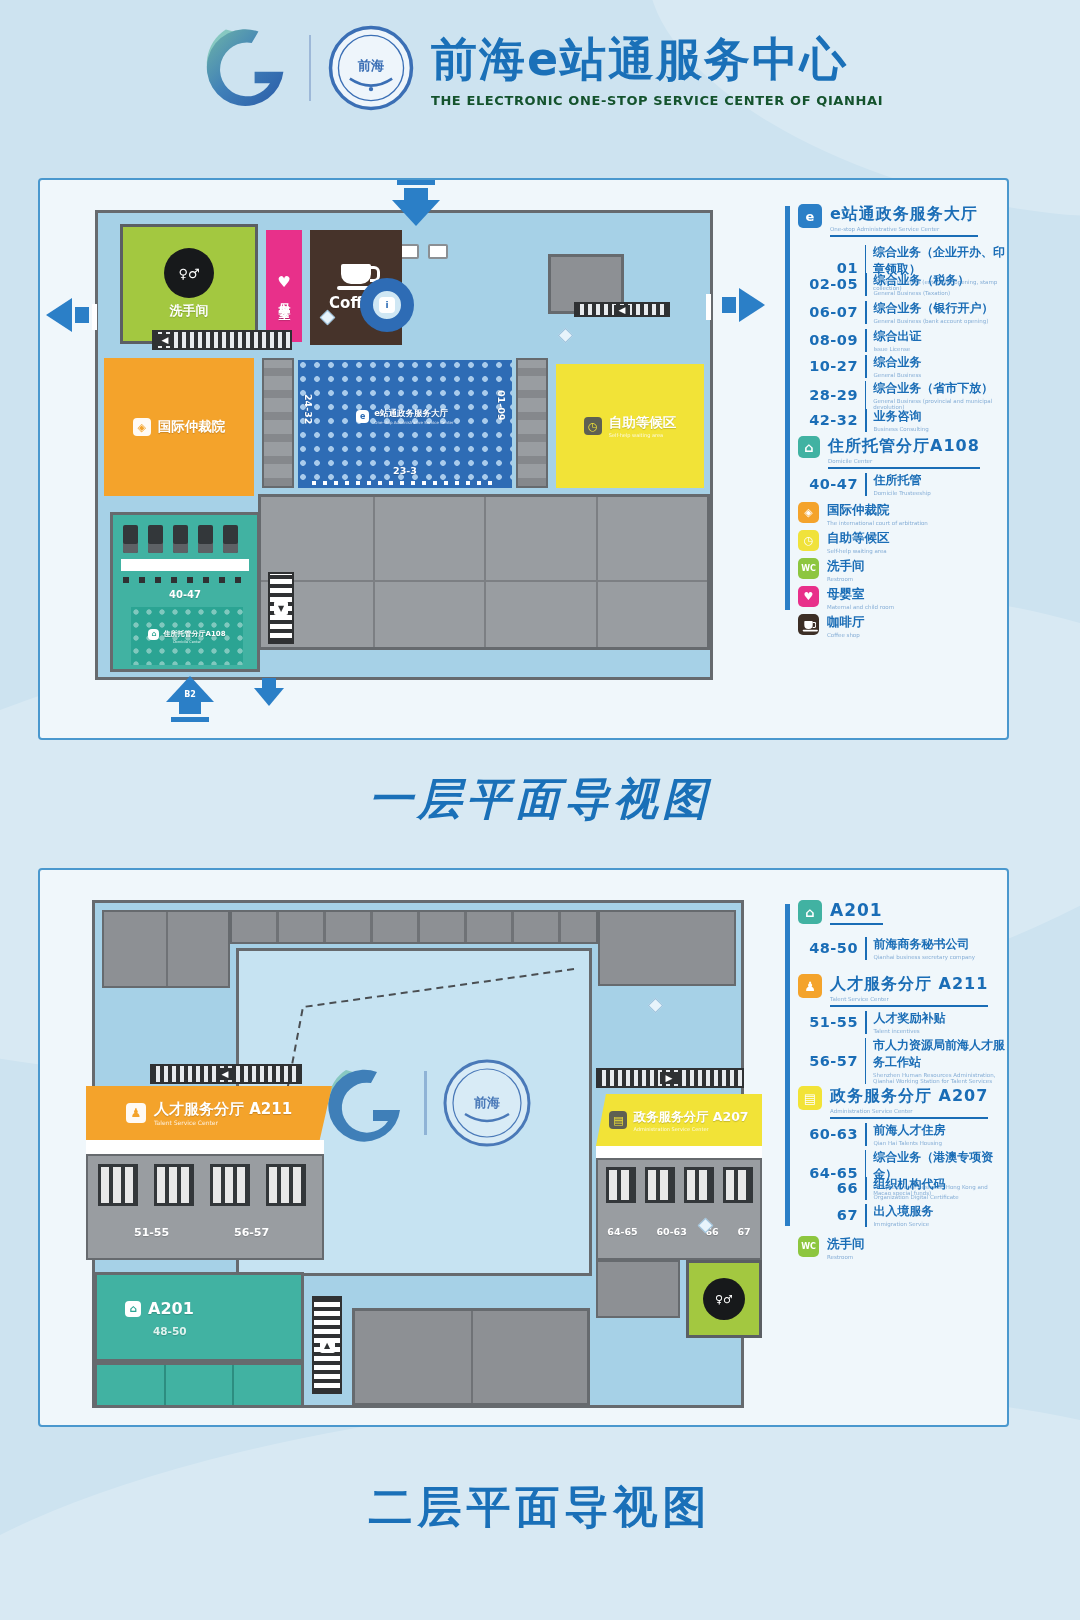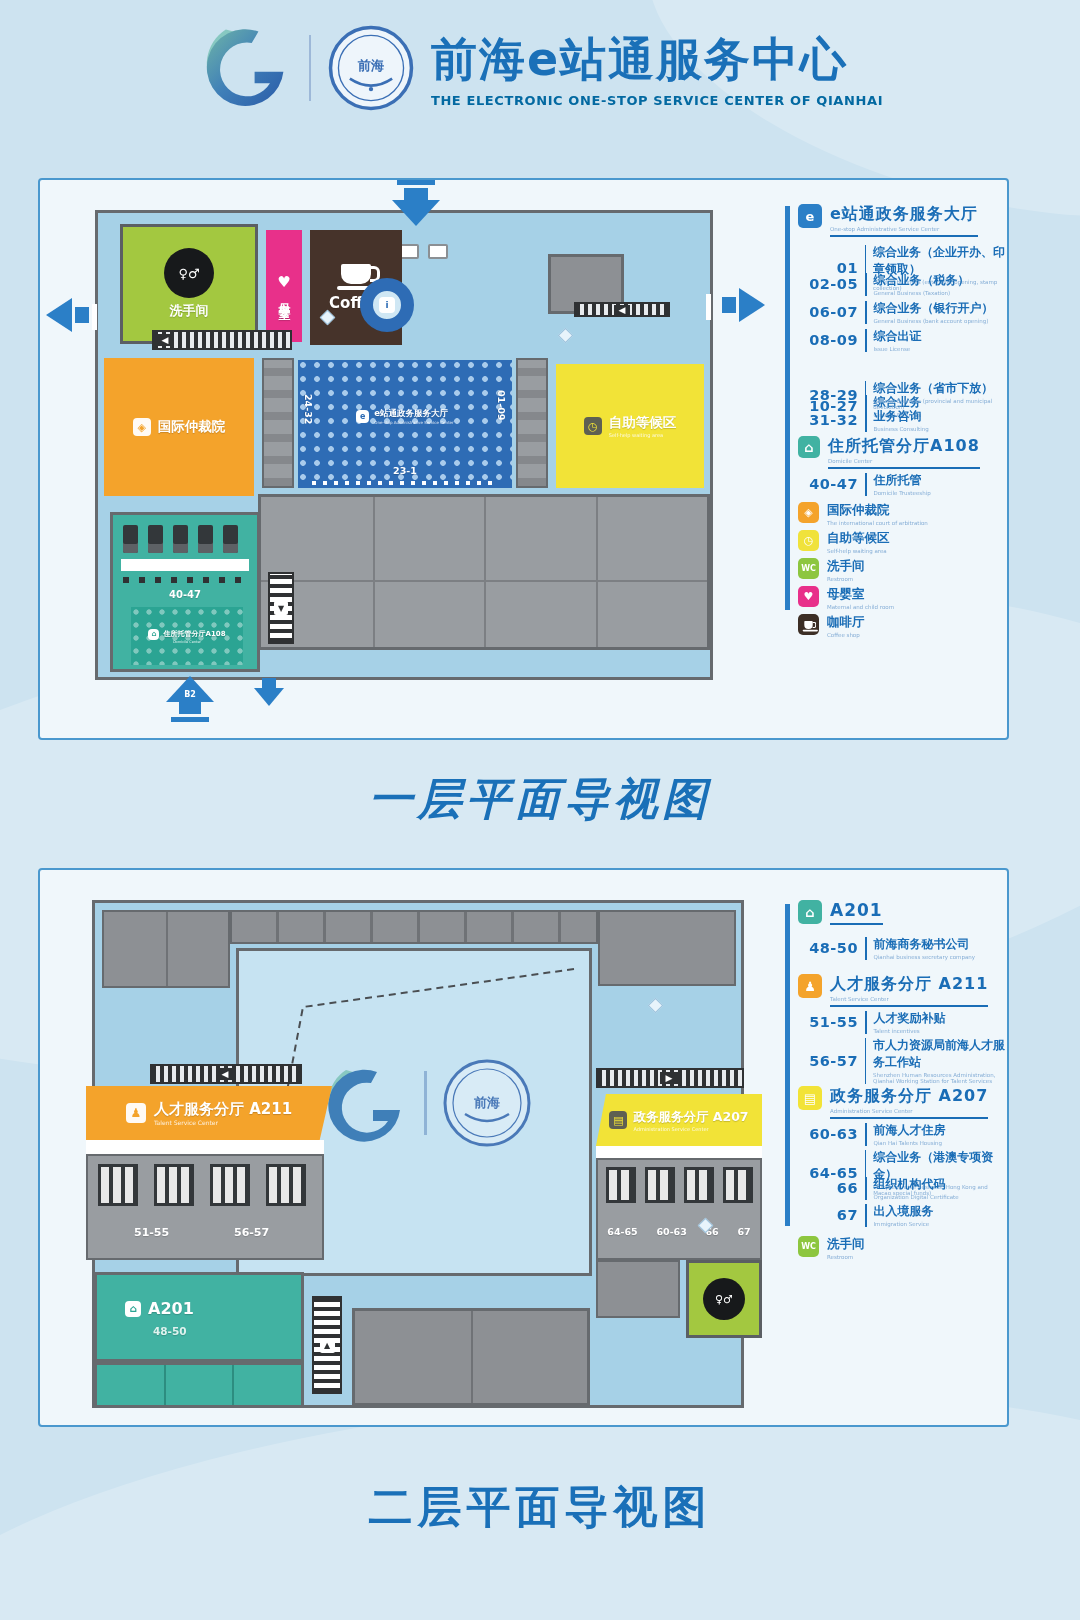--- a/index.html
+++ b/index.html
@@ -4,21 +4,21 @@
 <style>
   html,body{margin:0;padding:0;}
   .page{position:relative;width:1080px;height:1620px;background:#cde3f0;overflow:hidden;
         font-family:"DejaVu Sans","Liberation Sans",sans-serif;}
   .swoosh{position:absolute;border-radius:50%;background:rgba(255,255,255,.22);}
   
   .header{position:absolute;left:0;top:20px;width:100%;display:flex;align-items:center;justify-content:center;gap:16px;}
   .logo-div{width:2px;height:66px;background:#9db8d8;}
   .title-block{text-align:left;}
   .title-block h1{margin:0;font-size:46px;font-weight:bold;color:#1a70b8;letter-spacing:2px;}
-  .title-block .sub{font-size:13px;font-weight:bold;color:#0369a1;letter-spacing:0.6px;margin-top:2px;}
+  .title-block .sub{font-size:13px;font-weight:bold;color:#14532d;letter-spacing:0.6px;margin-top:2px;}
   
   .panel{position:absolute;left:38px;width:967px;background:#f0f7fb;border:2px solid #4a98ce;border-radius:4px;}
   #panel1{top:178px;height:558px;}
   #panel2{top:868px;height:555px;}
   .caption{position:absolute;width:100%;text-align:center;font-size:44px;font-weight:bold;color:#1a70b8;letter-spacing:5px;}
   #cap1{top:770px;font-style:italic;} #cap2{top:1478px;}
   
   .abs{position:absolute;}
   .wall{border:3px solid #666a6e;box-sizing:border-box;}
   .wall2{border:2px solid #666a6e;box-sizing:border-box;}
@@ -166,21 +166,21 @@
         </div>
       <span class="roomlabel" style="font-size:13.5px;">国际仲裁院</span>
     </div>
 
     <div class="abs wall2" style="left:222px;top:178px;width:32px;height:130px;background:repeating-linear-gradient(0deg,#85888c 0 8px,#999da1 8px 22px);"></div>
     <div class="abs wall2" style="left:476px;top:178px;width:32px;height:130px;background:repeating-linear-gradient(0deg,#85888c 0 8px,#999da1 8px 22px);"></div>
 
     <div class="abs seats" style="left:258px;top:180px;width:214px;height:128px;background-color:#2e6cb5;">
       <span class="abs vtext roomlabel" style="left:5px;top:34px;font-size:9.5px;">24-32</span>
       <span class="abs vtext roomlabel" style="right:5px;top:30px;font-size:9.5px;">01-09</span>
-      <span class="abs roomlabel" style="left:0;right:0;bottom:12px;text-align:center;font-size:9.5px;">23-1</span>
+      <span class="abs roomlabel" style="left:0;right:0;bottom:12px;text-align:center;font-size:9.5px;">23-3</span>
       <div class="abs" style="left:14px;right:14px;bottom:3px;height:4px;background:repeating-linear-gradient(90deg,#fff 0 4px,transparent 4px 11px);"></div>
       <div class="abs flexr" style="left:0;right:0;top:48px;gap:5px;">
         <div class="chip" style="width:13px;height:13px;background:#fff;color:#2e6cb5;font-size:8px;">
             <span>e</span>
           </div>
         <div>
           <div class="roomlabel" style="font-size:8.5px;">e站通政务服务大厅</div>
           <div class="engsub" style="font-size:4px;">One-stop Administrative Service Center</div>
         </div>
       </div>
@@ -279,38 +279,38 @@
         </span>
       </div>
     <div class="lrow" style="left:758px;top:148px;">
         <span class="lnum">08-09</span>
         <span class="lsep"></span>
         <span class="ltxt">
           <b>综合出证</b>
           <i>Issue License</i>
         </span>
       </div>
-    <div class="lrow" style="left:758px;top:174px;margin-top:40px;">
+    <div class="lrow" style="left:758px;top:174px;">
         <span class="lnum">10-27</span>
         <span class="lsep"></span>
         <span class="ltxt">
           <b>综合业务</b>
           <i>General Business</i>
         </span>
       </div>
     <div class="lrow" style="left:758px;top:200px;">
         <span class="lnum">28-29</span>
         <span class="lsep"></span>
         <span class="ltxt">
           <b>综合业务（省市下放）</b>
           <i>General Business (provincial and municipal devolution)</i>
         </span>
       </div>
     <div class="lrow" style="left:758px;top:228px;">
-        <span class="lnum">31-32</span>
+        <span class="lnum">42-32</span>
         <span class="lsep"></span>
         <span class="ltxt">
           <b>业务咨询</b>
           <i>Business Consulting</i>
         </span>
       </div>
 
     <div class="lhead" style="left:758px;top:256px;">
       <div class="lchip" style="background:#41b2a2;width:22px;height:22px;">
           <span>⌂</span>

